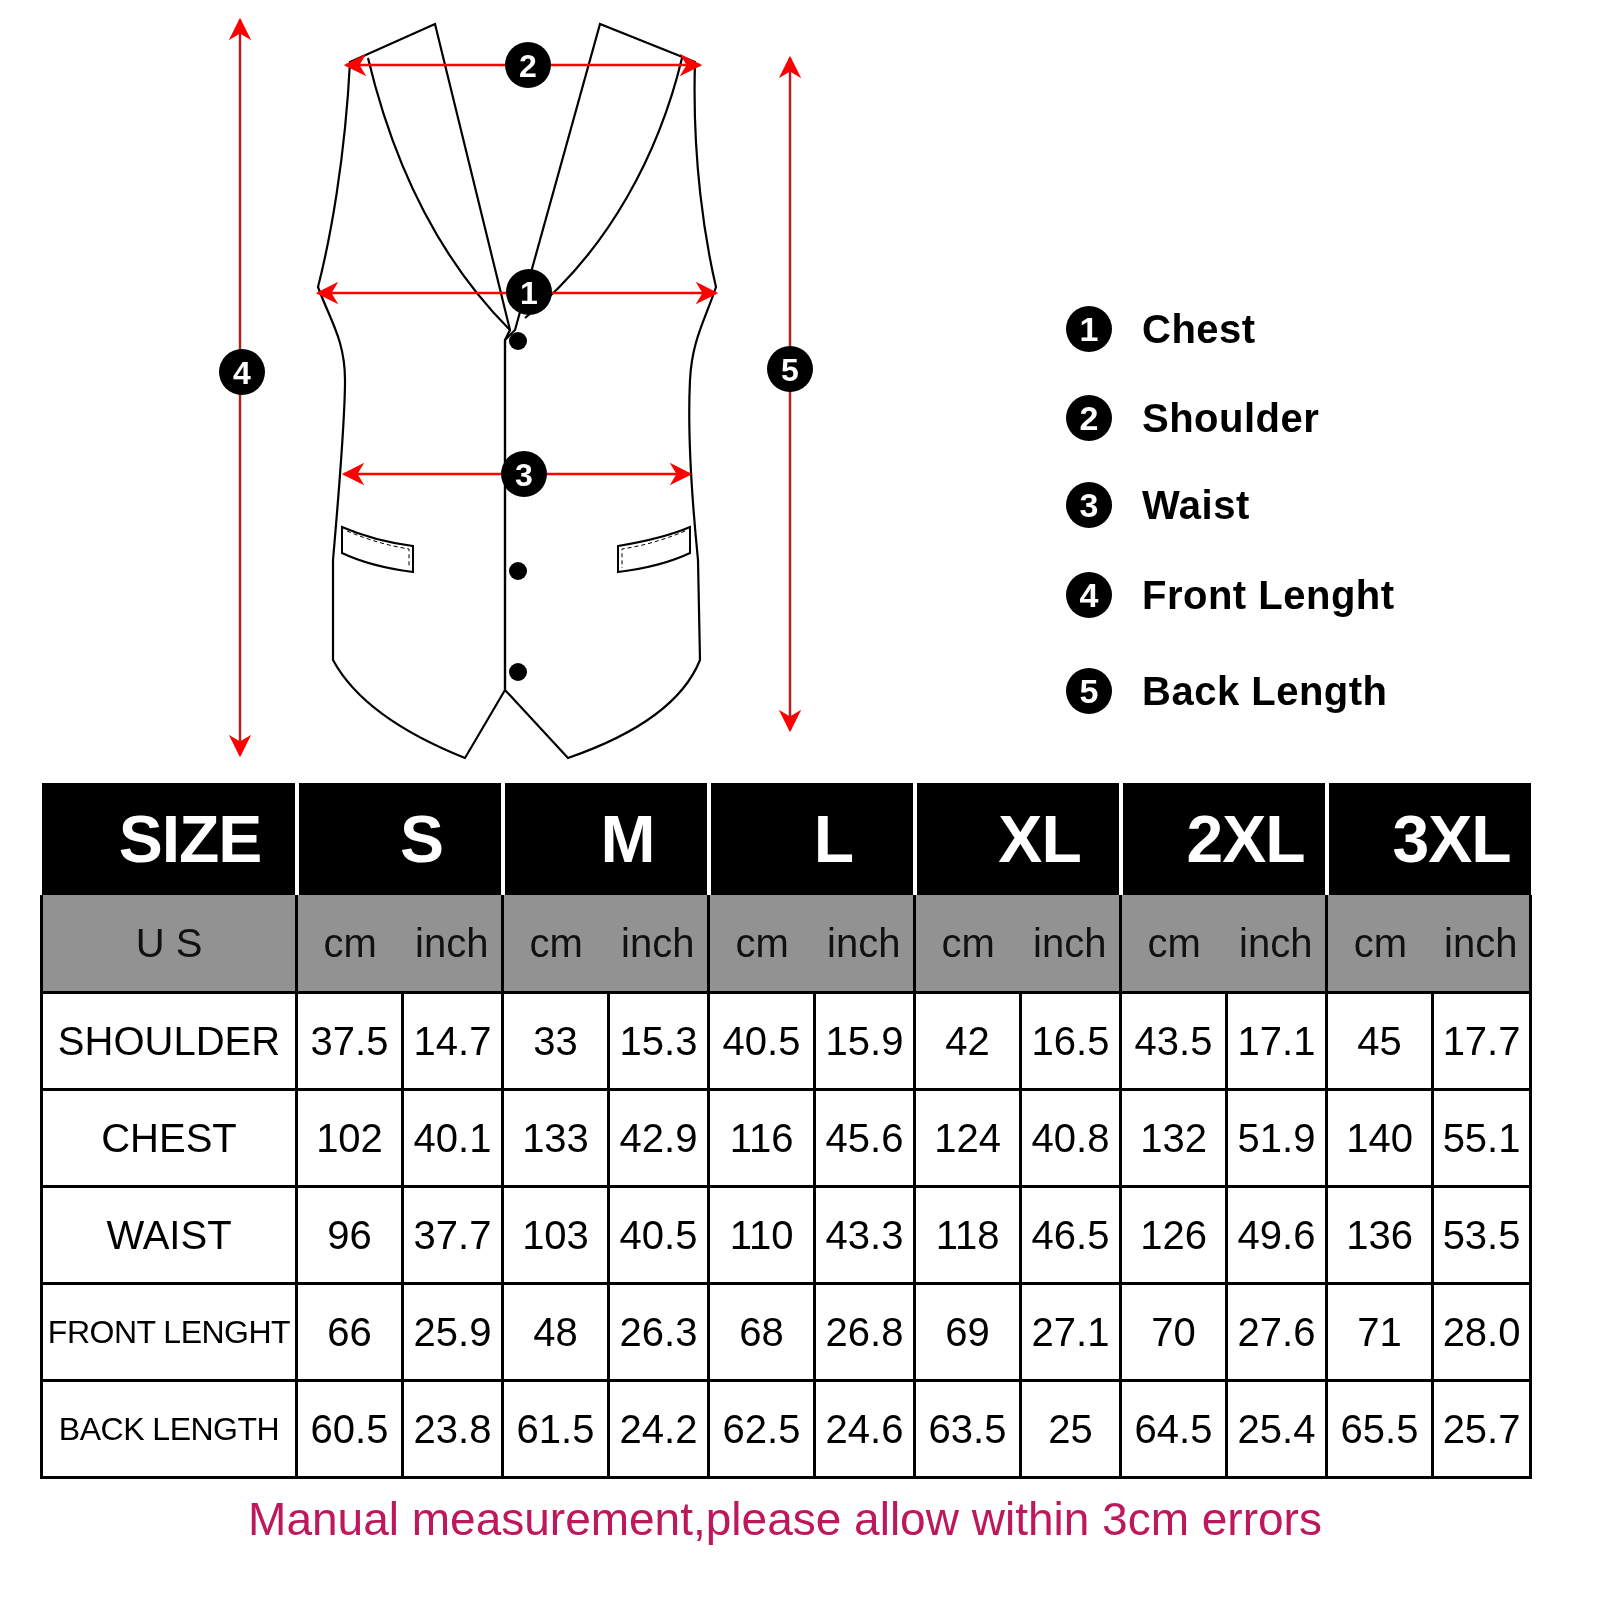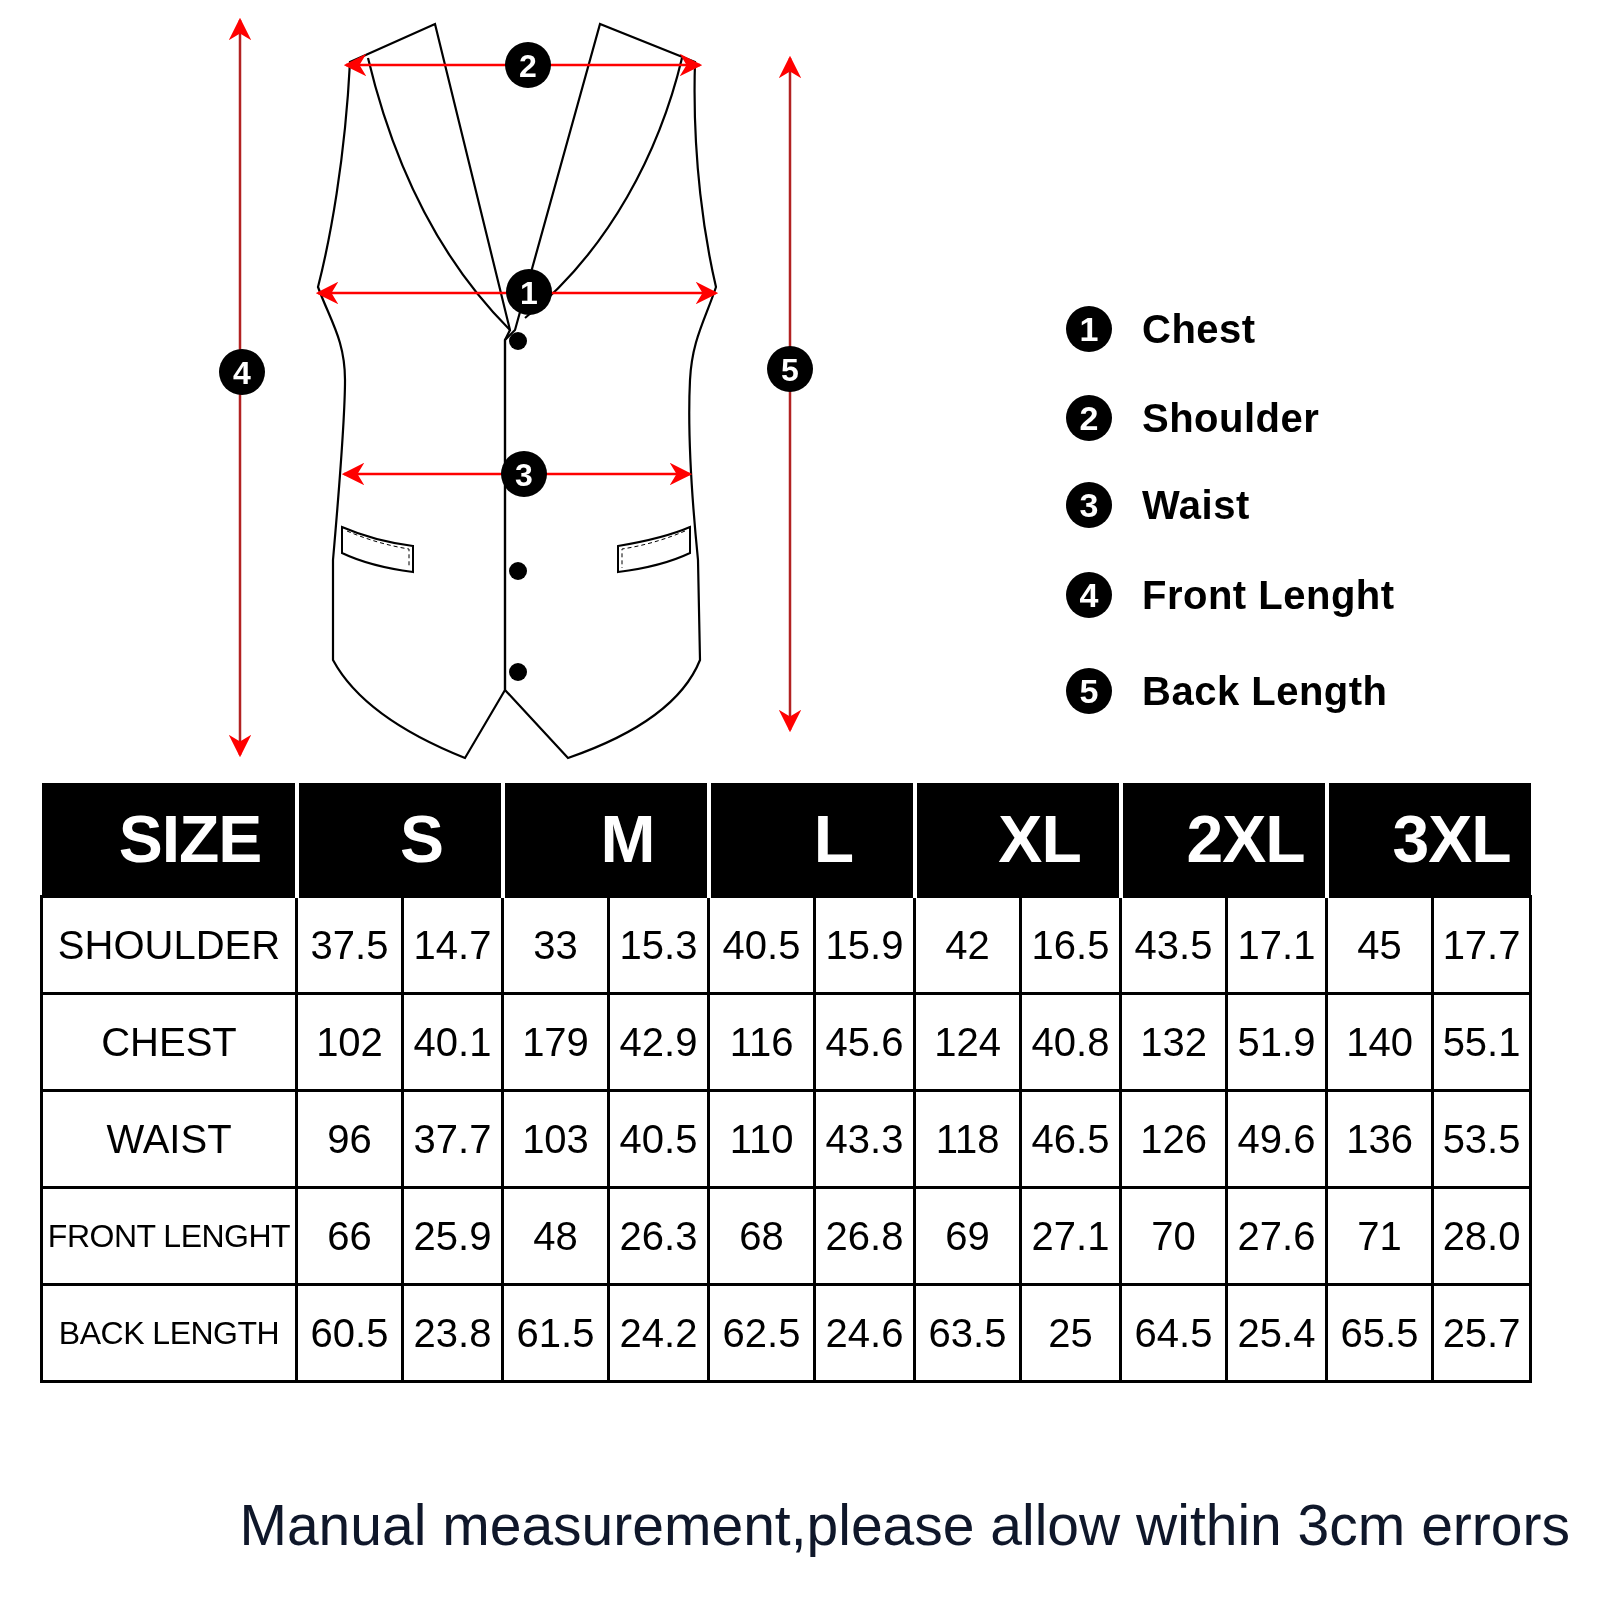--- a/index.html
+++ b/index.html
@@ -13,21 +13,21 @@
   table.size-table { position:absolute; left:40px; top:783px; width:1489px; border-collapse:collapse; table-layout:fixed; }
   .size-table td, .size-table th { padding:0; text-align:center; vertical-align:middle; }
   .hdr th { background:#000; color:#fff; font-weight:bold; font-size:66px; height:112px; border-left:4px solid #fff; letter-spacing:-1px;padding-left:44px; }
   .hdr th:first-child { border-left:none; }
   .units td { background:#929292; color:#111; font-size:40px; height:96px; border:3px solid #000; border-top:none; }
   .units td.u-cm { border-right:none; }
   .units td.u-in { border-left:none; }
   .row td { background:#fff; color:#000; font-size:40px; height:94px; border:3px solid #000; }
   .row td.label { font-size:40px; }
   .row td.label.small { font-size:32px; letter-spacing:-0.5px; }
-  .footnote { position:absolute; left:0; top:1492px; width:1570px; text-align:right; font-size:57px; color:#0f172a; }
+  .footnote { position:absolute; left:0; top:1492px; width:1570px; text-align:center; font-size:46px; color:#be185d; }
 </style>
 </head>
 <body>
 
 <svg id="diagram" viewBox="0 0 1600 780" xmlns="http://www.w3.org/2000/svg">
   <defs>
     <marker id="arr" viewBox="0 0 10 10" refX="9" refY="5" markerWidth="9" markerHeight="9" orient="auto-start-reverse">
       <path d="M0,0 L10,5 L0,10 L3,5 z" fill="#ff0000"></path>
     </marker>
   </defs>
@@ -123,41 +123,56 @@
   </colgroup>
   <tbody>
       <tr class="hdr">
     <th>SIZE</th>
     <th colspan="2">S</th>
     <th colspan="2">M</th>
     <th colspan="2">L</th>
     <th colspan="2">XL</th>
     <th colspan="2">2XL</th>
     <th colspan="2">3XL</th>
+  </tr>
+  <tr class="units">
+    <td>U S</td>
+    <td class="u-cm">cm</td>
+        <td class="u-in">inch</td>
+    <td class="u-cm">cm</td>
+        <td class="u-in">inch</td>
+    <td class="u-cm">cm</td>
+        <td class="u-in">inch</td>
+    <td class="u-cm">cm</td>
+        <td class="u-in">inch</td>
+    <td class="u-cm">cm</td>
+        <td class="u-in">inch</td>
+    <td class="u-cm">cm</td>
+        <td class="u-in">inch</td>
   </tr>
   <tr class="row">
     <td class="label">SHOULDER</td>
     <td>37.5</td>
         <td>14.7</td>
     <td>33</td>
         <td>15.3</td>
     <td>40.5</td>
         <td>15.9</td>
     <td>42</td>
         <td>16.5</td>
     <td>43.5</td>
         <td>17.1</td>
     <td>45</td>
         <td>17.7</td>
   </tr>
   <tr class="row">
     <td class="label">CHEST</td>
     <td>102</td>
         <td>40.1</td>
-    <td>179</td>
+    <td>133</td>
         <td>42.9</td>
     <td>116</td>
         <td>45.6</td>
     <td>124</td>
         <td>40.8</td>
     <td>132</td>
         <td>51.9</td>
     <td>140</td>
         <td>55.1</td>
   </tr>

